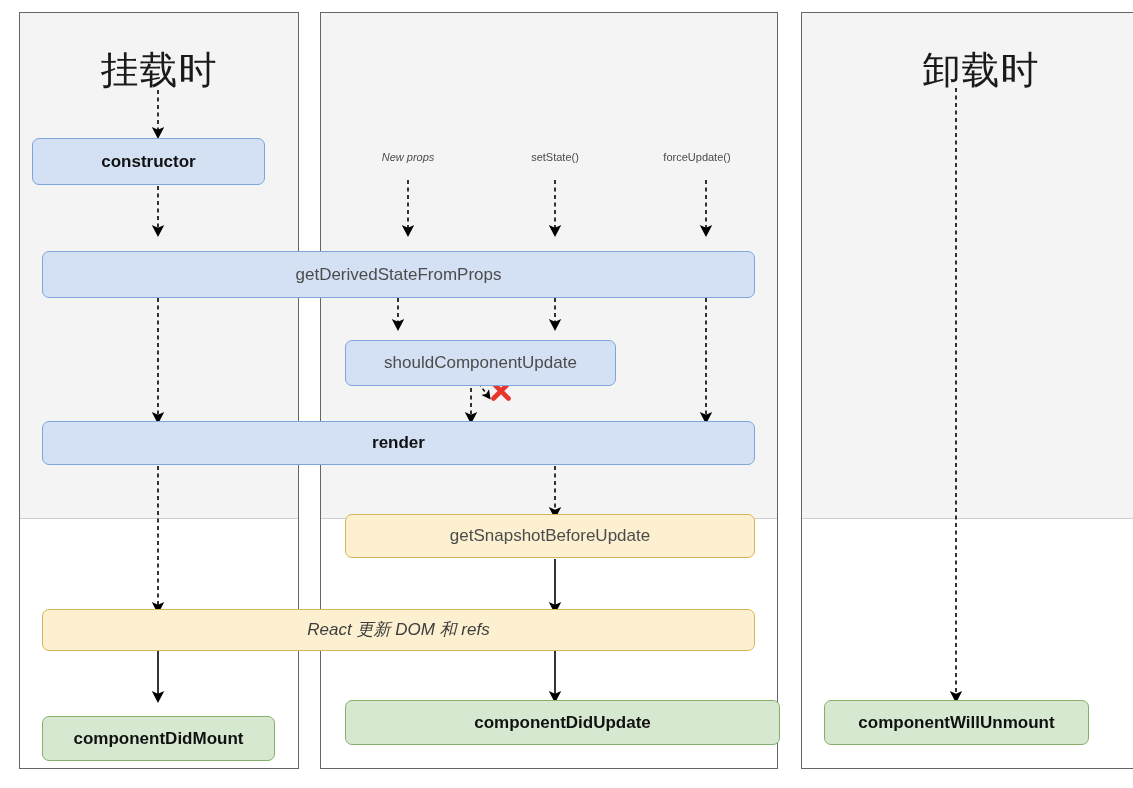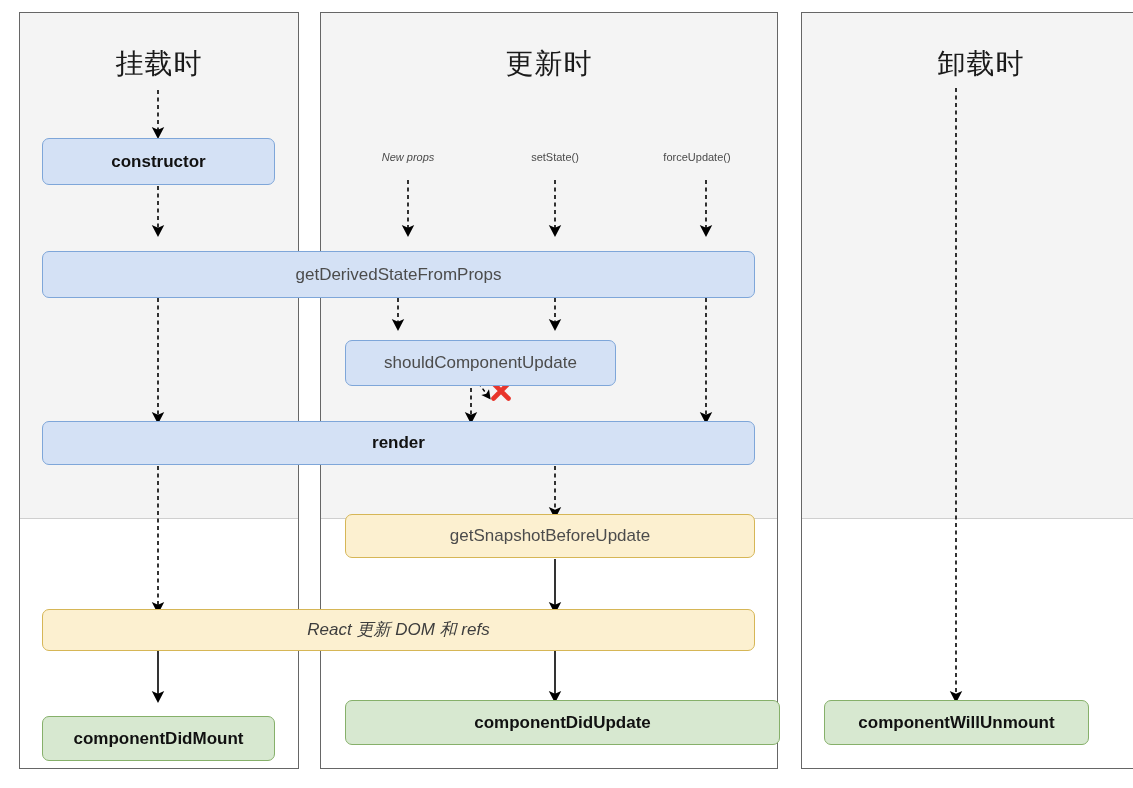--- a/index.html
+++ b/index.html
@@ -32,21 +32,21 @@
     right: 0;
     background: #f4f4f4;
     border-bottom: 1px solid #cfcfcf;
     box-sizing: border-box;
   }
   .panel-title {
     position: absolute;
     left: 0;
     right: 0;
     text-align: center;
-    font-size: 28px;
+    font-size: 38px;
     color: #1a1a1a;
     letter-spacing: 1px;
     white-space: nowrap;
   }
 
   
   .box {
     position: absolute;
     box-sizing: border-box;
     border-radius: 7px;
@@ -115,21 +115,20 @@
 
 <div id="canvas">
 
   <div class="panel" style="left:19px; top:12px; width:280px; height:757px;">
     <div class="panel-band" style="height:506px;"></div>
     <div class="panel-title" style="top:32px;">挂载时</div>
   </div>
 
   <div class="panel" style="left:320px; top:12px; width:458px; height:757px;">
     <div class="panel-band" style="height:506px;"></div>
-    <div class="panel-title" style="top:32px;">更新时</div>
   </div>
 
   <div class="panel" style="left:801px; top:12px; width:360px; height:757px;">
     <div class="panel-band" style="height:506px;"></div>
     <div class="panel-title" style="top:32px;">卸载时</div>
   </div>
 
   <svg class="arrows" viewBox="0 0 1133 788" xmlns="http://www.w3.org/2000/svg">
     <defs>
       <marker id="ah" markerWidth="9" markerHeight="9" refX="4.2" refY="4.5" orient="auto">
@@ -168,21 +167,21 @@
   </svg>
 
   <svg class="cross" style="left:490px; top:380px;" viewBox="0 0 22 22" xmlns="http://www.w3.org/2000/svg">
     <path d="M3.5,3.5 L18.5,18.5 M18.5,3.5 L3.5,18.5" stroke="#e8352b" stroke-width="4.6" stroke-linecap="round"></path>
   </svg>
 
   <div class="trigger-label italic" style="left:408px; top:151px;">New props</div>
   <div class="trigger-label" style="left:555px; top:151px;">setState()</div>
   <div class="trigger-label" style="left:697px; top:151px;">forceUpdate()</div>
 
-  <div class="box blue bold" style="left:42px; top:138px; width:233px; height:47px;">constructor</div>
+  <div class="box blue bold" style="left:32px; top:138px; width:233px; height:47px;">constructor</div>
 
   <div class="box blue" style="left:42px; top:235px; width:713px; height:47px;margin-top:16px;">getDerivedStateFromProps</div>
 
   <div class="box blue" style="left:345px; top:340px; width:271px; height:46px;">shouldComponentUpdate</div>
 
   <div class="box yellow" style="left:345px; top:514px; width:410px; height:44px;">getSnapshotBeforeUpdate</div>
 
   <div class="box blue bold" style="left:42px; top:421px; width:713px; height:44px;">render</div>
 
   <div class="box yellow italic" style="left:42px; top:609px; width:713px; height:42px;">React 更新 DOM 和 refs</div>

